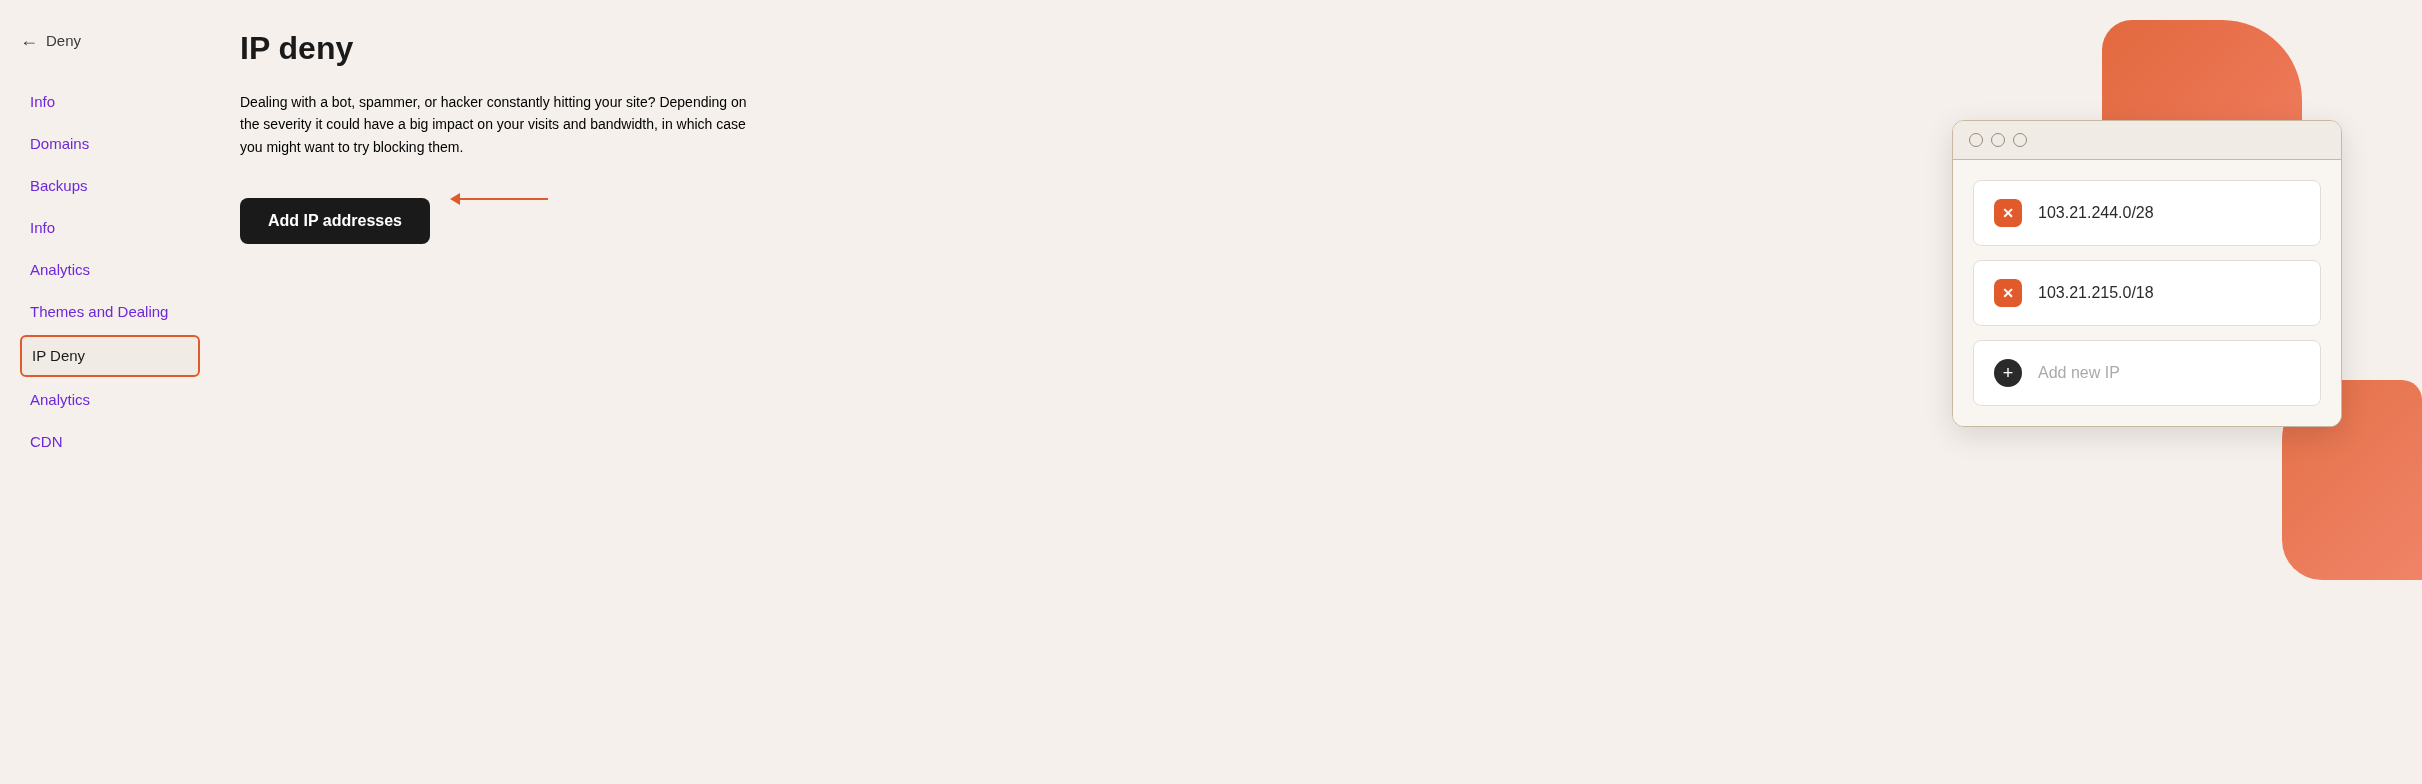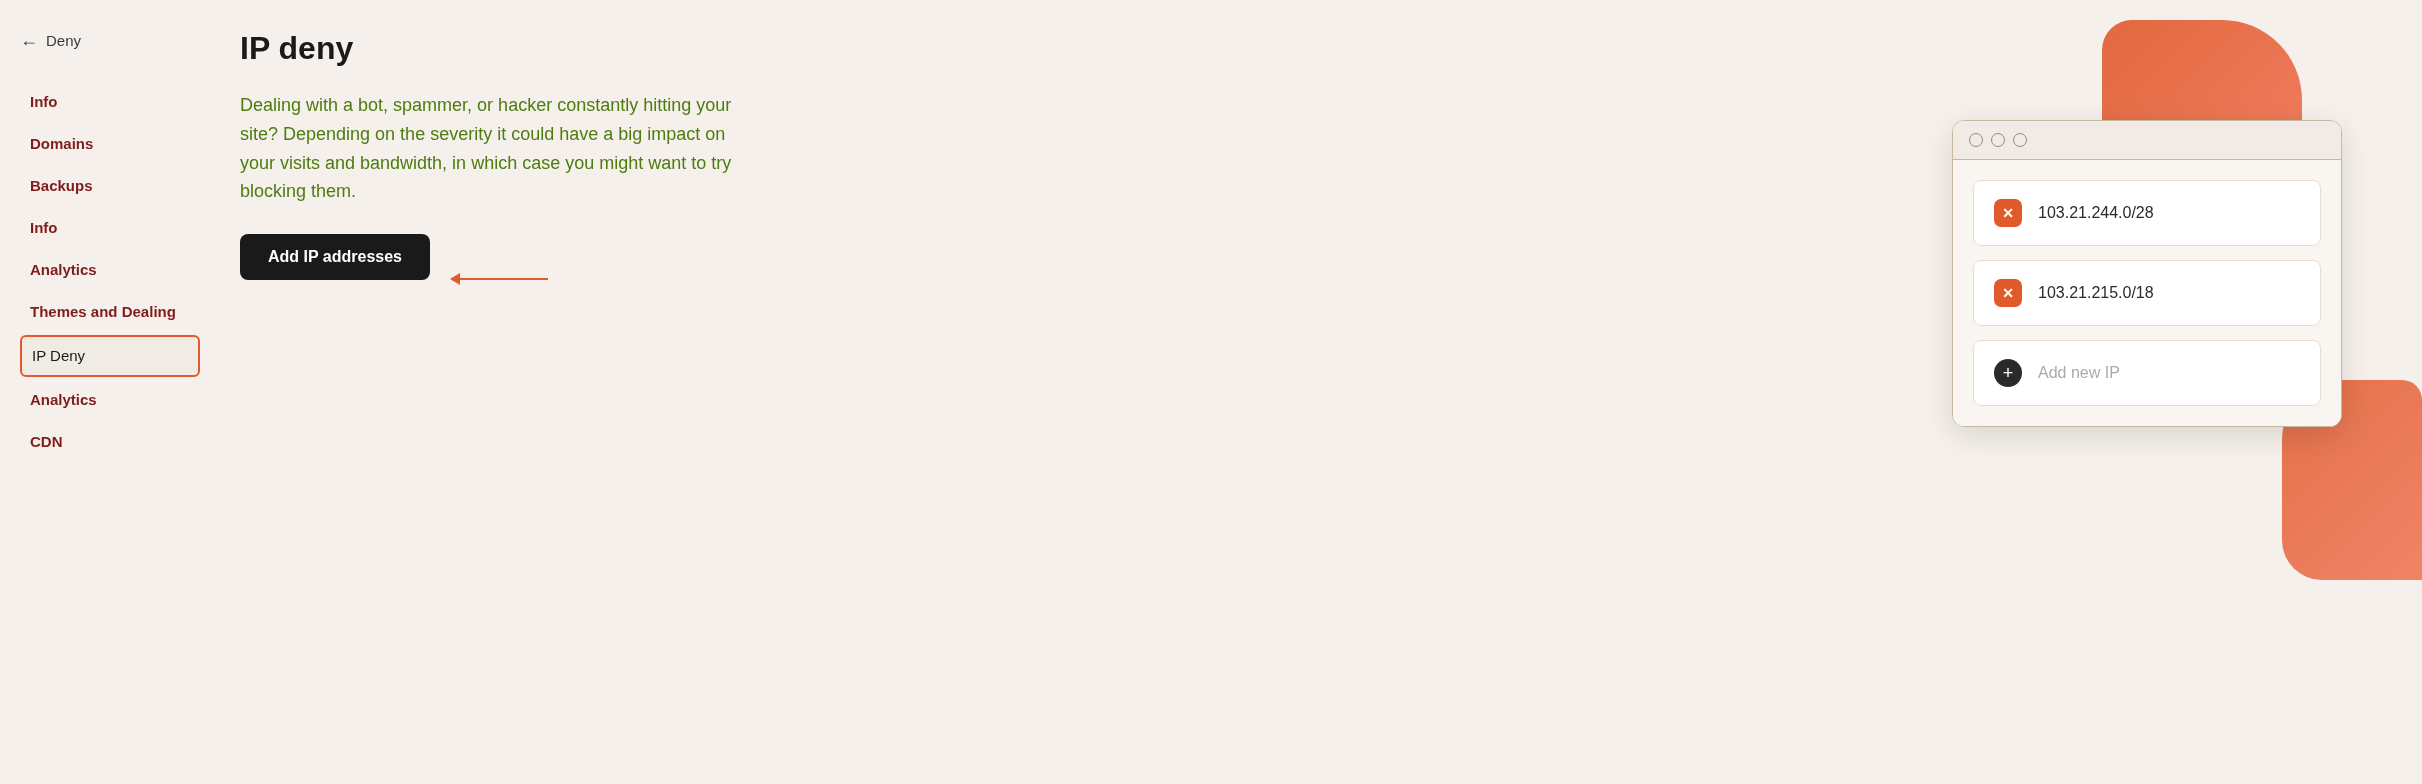--- a/index.html
+++ b/index.html
@@ -34,24 +34,24 @@
     }
 
     .back-arrow {
       font-size: 18px;
       color: #3a3a3a;
     }
 
     .nav-item {
       padding: 10px 14px 10px 10px;
       font-size: 15px;
-      color: #7f1d1d;
+      color: #6d28d9;
       cursor: pointer;
       border-radius: 6px;
-      font-weight: 700;
+      font-weight: 400;
       line-height: 1.2;
     }
 
     .nav-item.active {
       background: #f0ebe4;
       border: 2px solid #e05a2b;
       font-weight: 500;
       color: #1a1a1a;
     }
 
@@ -62,30 +62,30 @@
     }
 
     .page-title {
       font-size: 32px;
       font-weight: 700;
       color: #1a1a1a;
       margin-bottom: 24px;
     }
 
     .description {
-      font-size: 18px;
-      color: #4d7c0f;
+      font-size: 14px;
+      color: #000000;
       line-height: 1.6;
-      margin-bottom: 28px;
+      margin-bottom: 40px;
       max-width: 520px;
     }
 
     .add-btn-row {
       display: flex;
-      align-items: flex-end;
+      align-items: flex-start;
       gap: 28px;
     }
 
     .add-ip-btn {
       background: #1a1a1a;
       color: #fff;
       border: none;
       border-radius: 8px;
       padding: 14px 28px;
       font-size: 16px;

